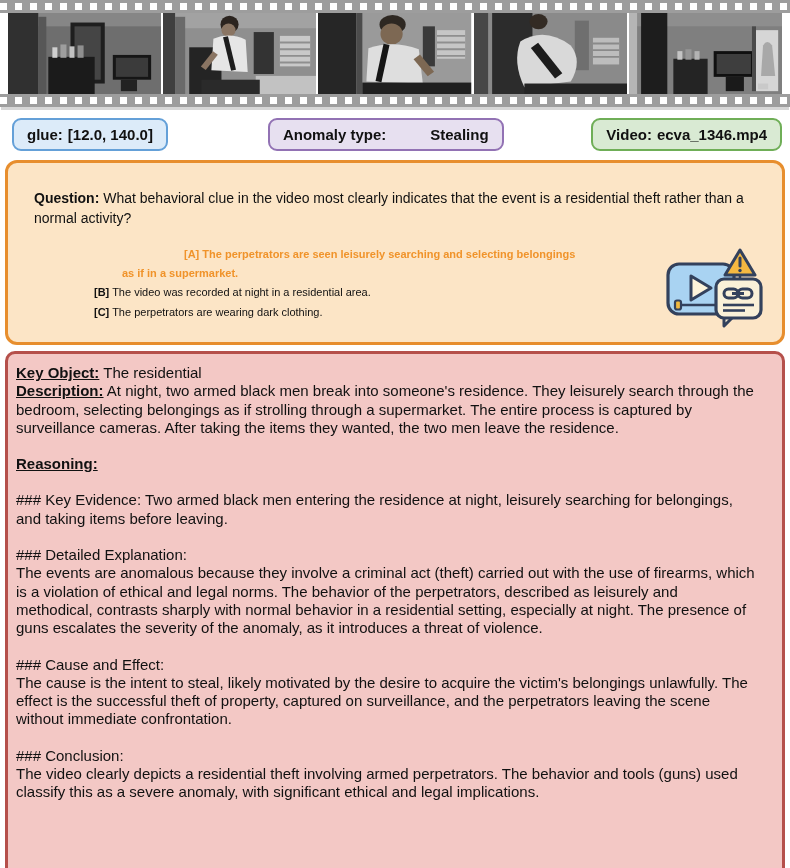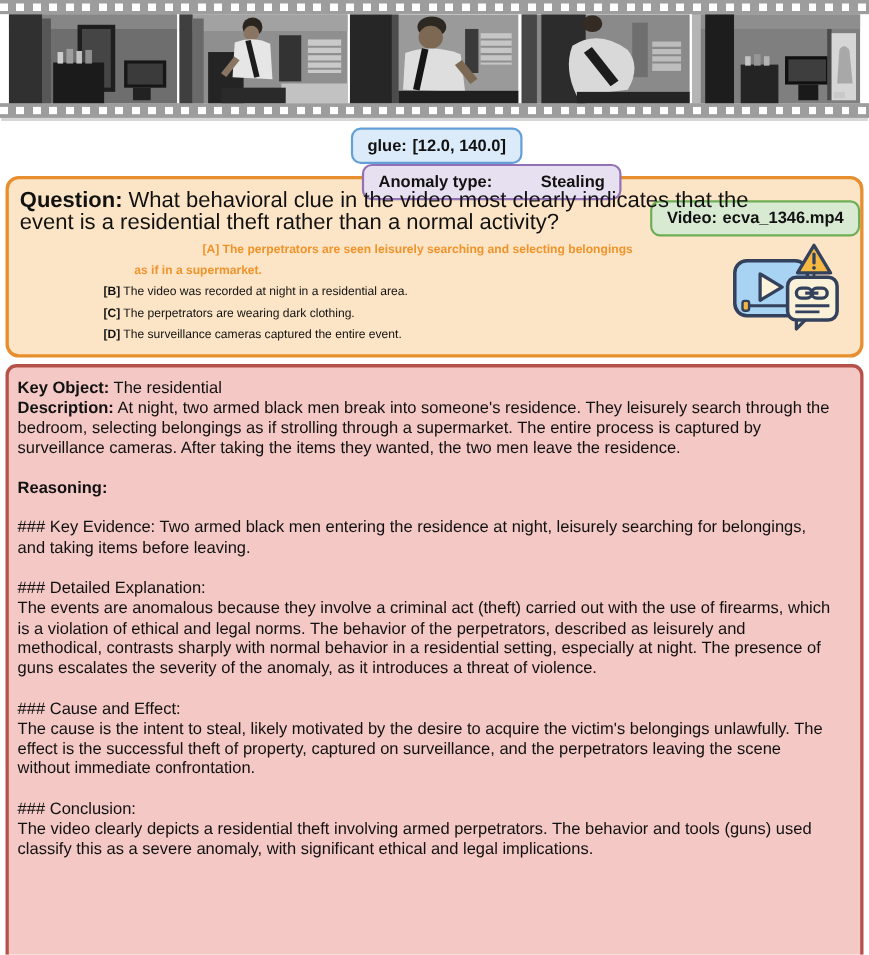--- a/index.html
+++ b/index.html
@@ -12,61 +12,61 @@
   .sprocket {
     height: 13px;
     border-top: 3px solid var(--sprocket, #9d9d9d);
     border-bottom: 3px solid var(--sprocket, #9d9d9d);
     background: var(--sprocket, #9d9d9d) repeating-linear-gradient(90deg, #fff 0 7px, var(--sprocket, #9d9d9d) 7px 15px);
   }
   .frames { display: flex; gap: 2px; padding: 0 8px; background: #fff; height: 81px; }
   .frame { flex: 1 1 0; height: 81px; min-width: 0; }
 
   
-  .badges-row { display: flex; align-items: center; margin: 9px 8px 0 12px; height: 36px; flex-direction: column; }
+  .badges-row { display: flex; align-items: center; margin: 9px 8px 0 12px; height: 36px; }
   .badge {
     display: inline-flex; align-items: center; gap: 5px;
     border-radius: 9px; padding: 6px 13px; font-size: 15px; white-space: nowrap;
   }
   .badge .b-label { font-weight: 700; }
   .badge .b-value { font-weight: 600; }
   .badge-glue    { background: var(--glue-bg, #dcebf9);    border: 2px solid var(--glue-border, #64a0d8); }
   .badge-anomaly { background: var(--anomaly-bg, #e7e0f0); border: 2px solid var(--anomaly-border, #9272b4); margin-left: 100px; gap: 44px; }
   .badge-video   { background: var(--video-bg, #d9ead3);   border: 2px solid var(--video-border, #6fae57); margin-left: auto; }
 
   
   .question-box {
     margin: 8px 5px 6px 5px;
     border: 3px solid var(--q-border, #e78e2e);
     background: var(--q-bg, #fce5c6);
     border-radius: 12px;
     padding: 9px 12px 8px 10px;
   }
-  .q-text { margin: 0; font-size: 20px; line-height: 20px; max-width: 712px; }
+  .q-text { margin: 16px; font-size: 14px; line-height: 20px; max-width: 712px; }
   .q-text .bold { font-weight: 700; }
   .q-body { display: flex; margin-top: 5px; }
   .options { flex: 1 1 auto; font-size: 11px; line-height: 19px; margin-left: 76px; }
   .opt { margin-top: 0.5px; }
   .opt .marker { font-weight: 700; }
   .opt-a { color: var(--highlight, #f0932a); font-weight: 600; margin-left: 28px; max-width: 560px; }
   .opt-a .l1 { text-indent: 62px; }
   .icon-wrap { flex: 0 0 112px; display: flex; justify-content: center; align-items: flex-start; padding-top: 4px; }
 
   
   .analysis-box {
     margin: 0 5px 2px 5px;
     border: 3px solid var(--a-border, #b5504b);
     background: var(--a-bg, #f3c8c5);
     border-radius: 10px;
     padding: 10px 26px 10px 8px;
     font-size: 15px;
     line-height: 18.3px;
     height: 556px;
   }
-  .analysis-box .bold { font-weight: 700; }
+  .analysis-box .bold { font-weight: 700; text-decoration: underline; }
   .sp { margin-top: 18px; }
 </style>
 </head>
 <body>
 
 <div class="page">
 
   <div class="filmstrip">
     <div class="sprocket"></div>
     <div class="frames">
@@ -185,24 +185,20 @@
           </div>
           <div class="l2">as if in a supermarket.</div>
         </div>
         <div class="opt">
           <span class="marker">[B]</span>
           <span>The video was recorded at night in a residential area.</span>
         </div>
         <div class="opt">
           <span class="marker">[C]</span>
           <span>The perpetrators are wearing dark clothing.</span>
-        </div>
-        <div class="opt">
-          <span class="marker">[D]</span>
-          <span>The surveillance cameras captured the entire event.</span>
         </div>
       </div>
       <div class="icon-wrap">
         <svg width="100" height="86" viewBox="0 0 100 86">
           <rect x="4" y="16" width="66" height="50" rx="11" fill="#a9d3f2" stroke="#33415c" stroke-width="3.2"></rect>
           <path d="M27 28 L27 52 L47 40 Z" fill="#fdf3da" stroke="#33415c" stroke-width="3" stroke-linejoin="round"></path>
           <line x1="15" y1="57" x2="52" y2="57" stroke="#33415c" stroke-width="2.6"></line>
           <rect x="11" y="52.5" width="6" height="9" rx="2" fill="#f0b840" stroke="#33415c" stroke-width="2.2"></rect>
           <line x1="76" y1="24" x2="76" y2="32" stroke="#33415c" stroke-width="2.5"></line>
           <path d="M76 2 L91 27 L61 27 Z" fill="#f5b841" stroke="#33415c" stroke-width="3" stroke-linejoin="round"></path>

